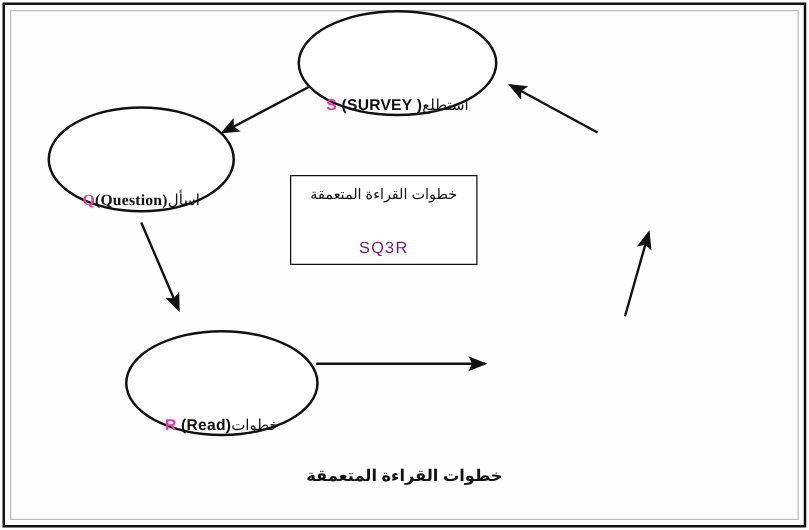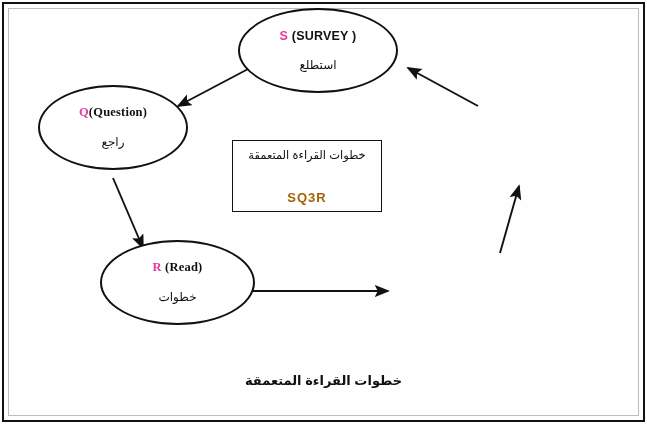--- a/index.html
+++ b/index.html
@@ -8,36 +8,36 @@
   #canvas{position:relative;width:647px;height:424px;background:#fefefe;}
 
   
   .frame-outer{position:absolute;left:2px;top:2px;right:2px;bottom:2px;
       border:2px solid #111;box-sizing:border-box;}
   .frame-inner{position:absolute;left:8px;top:8px;right:8px;bottom:8px;
       border:1px solid #bdbdbd;box-sizing:border-box;}
 
   svg.wire{position:absolute;left:0;top:0;width:647px;height:424px;}
 
-  .node{position:absolute;display:flex;flex-direction:column;
-        align-items:center;justify-content:center;
+  .node{position:absolute;display:flex;
+        align-items:flex-end;justify-content:center;
         box-sizing:border-box;background:#fff;}
   .node .en{font-size:12.5px;font-weight:bold;color:#111;
         letter-spacing:.2px;white-space:nowrap;
         filter:blur(.25px);}
   .node .en .ini{color:#e8389b;}
   .node .ar{font-size:12px;color:#111;margin-top:15px;
         direction:rtl;white-space:nowrap;filter:blur(.3px);}
 
   .center-box{position:absolute;border:1.5px solid #111;background:#fff;
         display:flex;flex-direction:column;align-items:center;
         justify-content:center;box-sizing:border-box;}
   .center-box .ar{font-size:11.5px;color:#111;direction:rtl;
         white-space:nowrap;filter:blur(.35px);}
-  .center-box .code{font-size:13px;font-weight:bold;color:#a16207;
+  .center-box .code{font-size:13px;font-weight:normal;color:#701a75;
         margin-top:28px;letter-spacing:1px;filter:blur(.5px);}
 
   .caption{position:absolute;left:0;right:0;text-align:center;
         font-size:13px;color:#111;direction:rtl;font-weight:bold;
         filter:blur(.35px);}
 </style>
 </head>
 <body>
 
 <div id="canvas">
@@ -69,26 +69,26 @@
       <span class="ini">S</span><span> (SURVEY )</span>
     </div>
     <div class="ar">استطلع</div>
   </div>
 
   <div class="node" style="left:38px;top:85px;width:150px;height:85px;
               border:2.2px solid #111;border-radius:50%;font-family:Liberation Serif, serif;">
     <div class="en">
       <span class="ini">Q</span><span>(Question)</span>
     </div>
-    <div class="ar">راجع</div>
+    <div class="ar">اسأل</div>
   </div>
 
 
-  <div class="node" style="left:100px;top:240px;width:155px;height:85px;
-              border:2.2px solid #111;border-radius:50%;font-family:Liberation Serif, serif;">
+  <div class="node" style="left:100px;top:264px;width:155px;height:85px;
+              border:2.2px solid #111;border-radius:50%;">
     <div class="en">
       <span class="ini">R</span><span> (Read)</span>
     </div>
     <div class="ar">خطوات</div>
   </div>
 
 
   <div class="center-box" style="left:232px;top:140px;width:150px;height:72px;">
     <div class="ar">خطوات القراءة المتعمقة</div>
     <div class="code">SQ3R</div>

